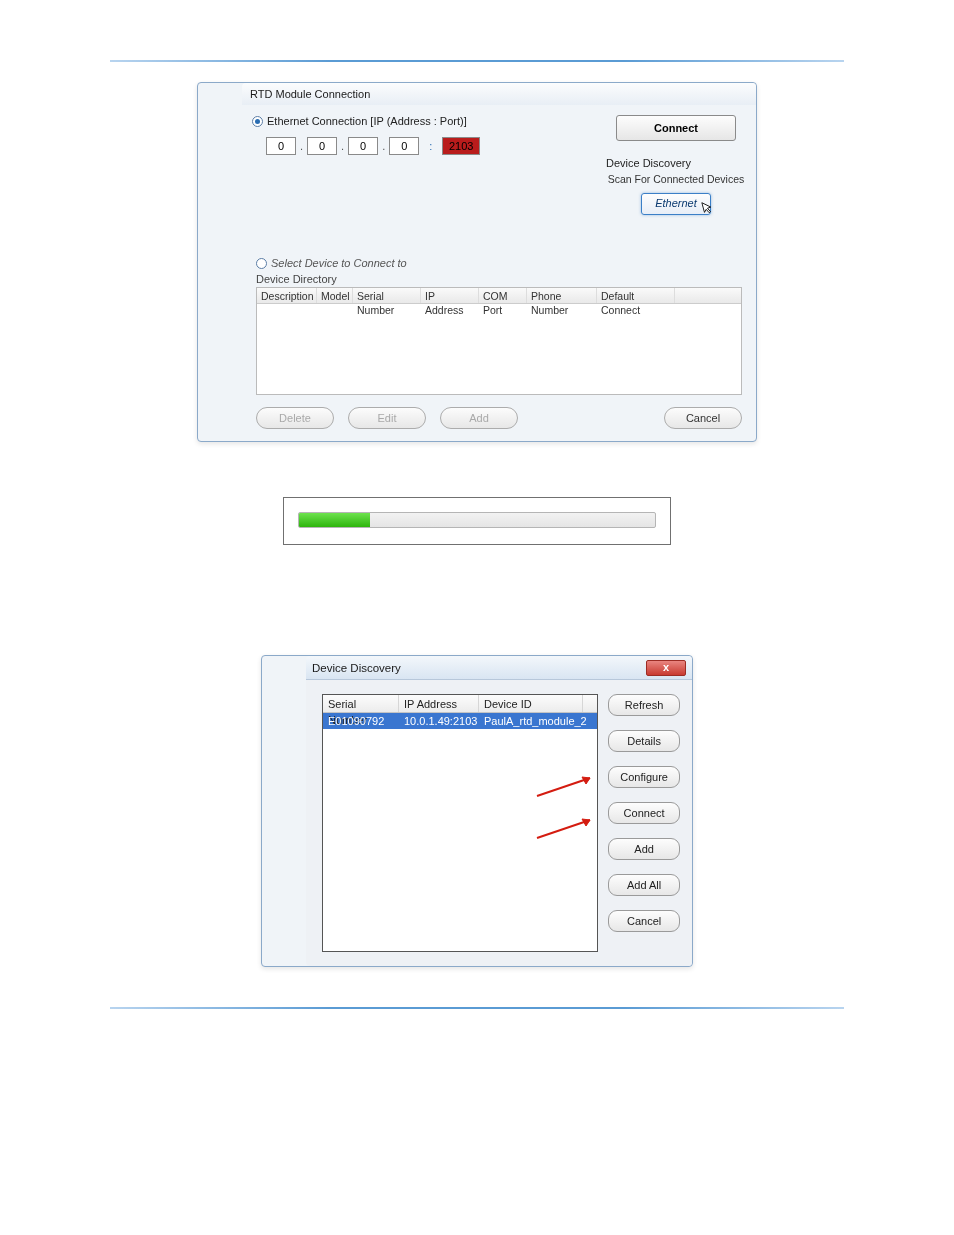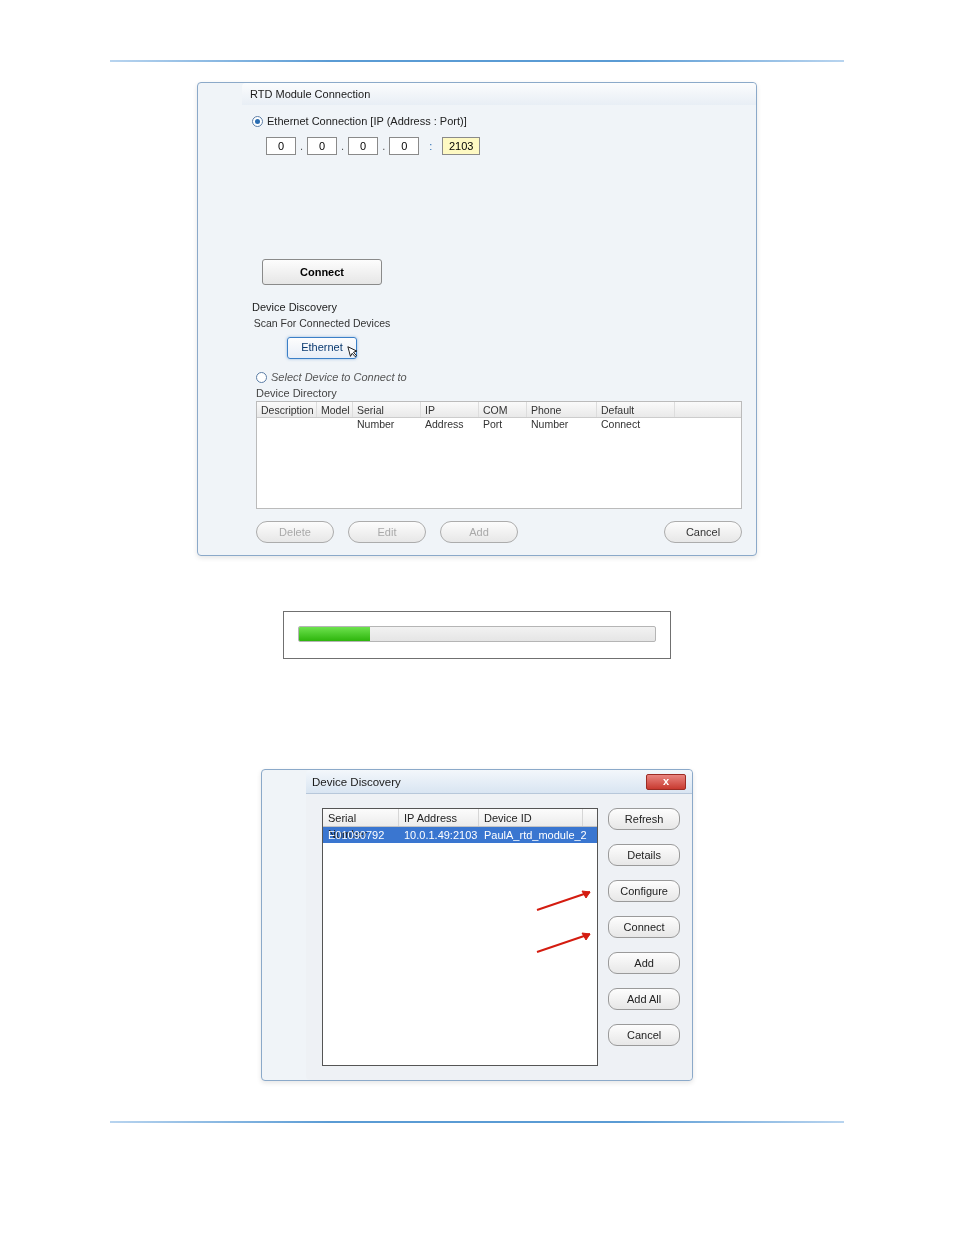--- a/index.html
+++ b/index.html
@@ -36,22 +36,20 @@
     font-size: 11px;
     color: #1a1a1a;
     padding: 5px 8px 5px 8px;
     background: linear-gradient(#fbfcfd, #e8eef5);
     border-top-left-radius: 4px;
     border-top-right-radius: 4px;
   }
   .win1-body {
     display: flex;
     padding: 10px 10px 8px 10px;
-    gap: 14px;
-    flex-direction: column;
   }
   .conn-left { flex: 1; }
   .conn-right { width: 140px; }
   .radio-line {
     font-size: 11px;
     color: #222;
     display: flex;
     align-items: center;
     gap: 4px;
     margin-bottom: 10px;
@@ -78,21 +76,21 @@
     text-align: center;
     line-height: 16px;
   }
   .ip-dot { color: #555; font-size: 11px; margin: 0 -4px; }
   .colon-gap {
     color: #2a6db2; font-size: 11px; margin: 0 2px;
   }
   .port-box {
     width: 38px; height: 18px;
     border: 1px solid #8a8a8a;
-    background: #fef9c3;
+    background: #b91c1c;
     font-size: 11px; text-align: center; line-height: 16px;
   }
   .big-connect {
     width: 120px; height: 26px;
     border: 1px solid #8a8a8a; border-radius: 3px;
     background: linear-gradient(#fdfdfd, #e6e6e6);
     font-size: 11px; font-weight: bold;
     text-align: center; line-height: 24px;
     margin-bottom: 16px;
     margin-left: auto; margin-right: auto;
@@ -105,20 +103,21 @@
   .discov-sub { text-align: center; font-size: 10.5px; color: #333; margin-bottom: 8px; }
   .eth-btn {
     width: 70px; height: 22px;
     border: 1.5px solid #3b7fc7;
     border-radius: 3px;
     background: linear-gradient(#fdfdfd, #e8eef7);
     font-size: 11px; color: #0b3a70;
     text-align: center; line-height: 19px;
     margin: 0 auto; position: relative;
     box-shadow: 0 0 3px rgba(59,127,199,0.5);
+    font-style: italic;
   }
   .cursor {
     position: absolute;
     right: -6px; bottom: -6px;
     font-size: 12px;
     color: #000;
     transform: rotate(-15deg);
   }
 
   .radio-line2 {

